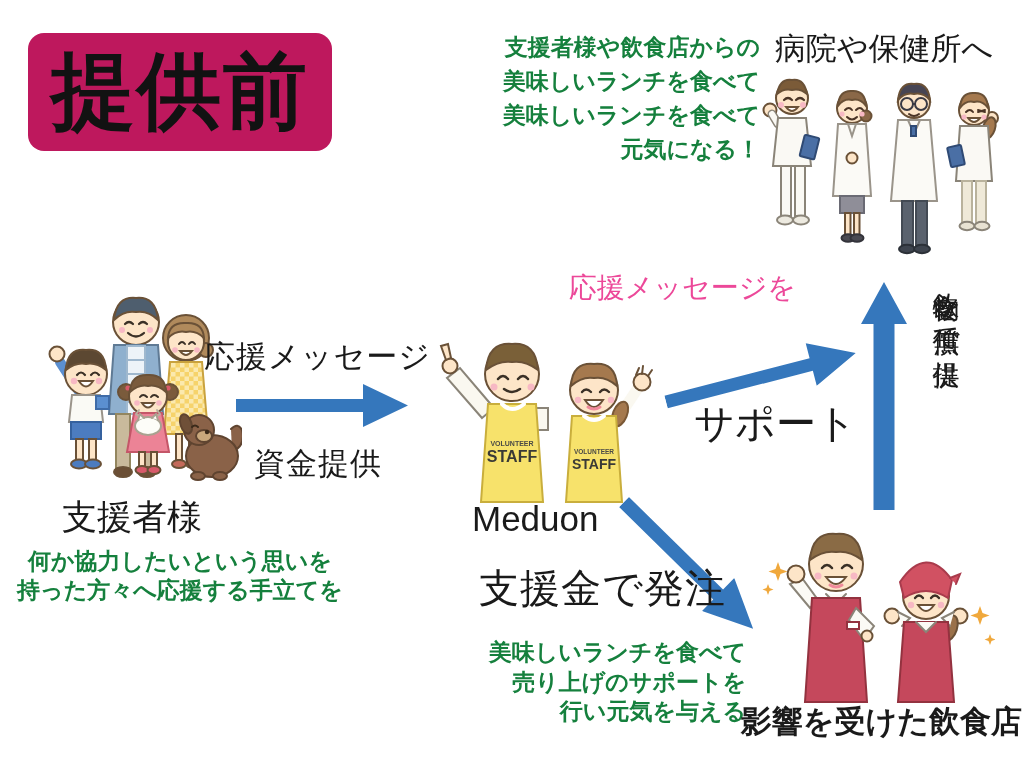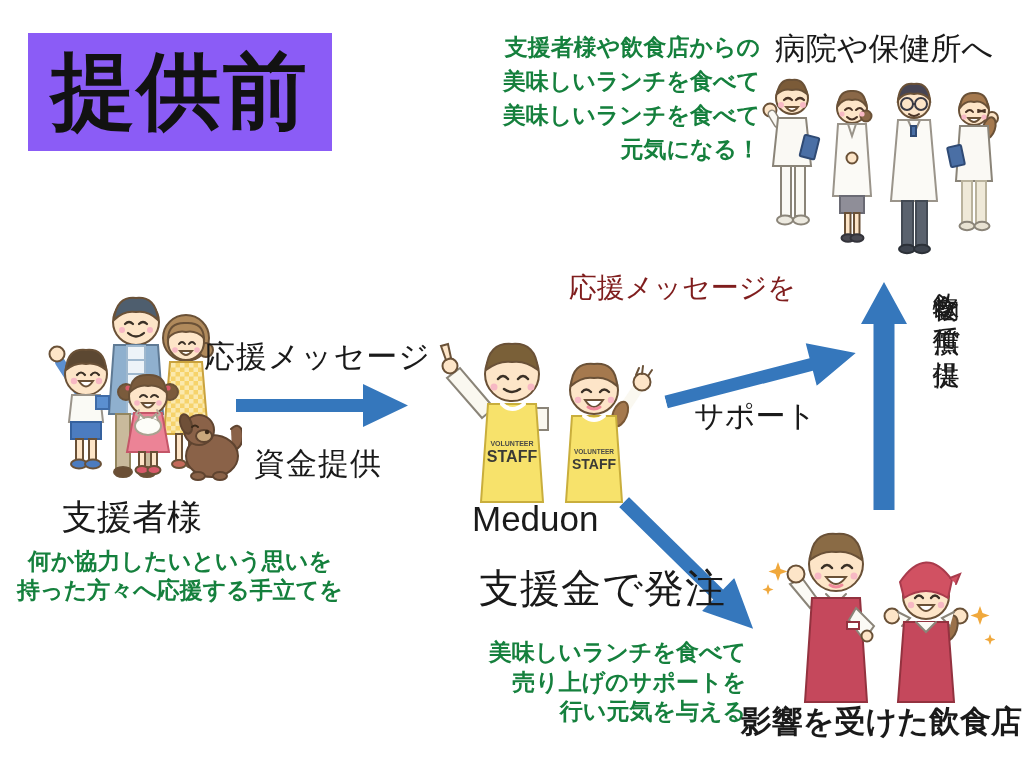--- a/index.html
+++ b/index.html
@@ -1,26 +1,26 @@
 <!DOCTYPE html>
 <html><head>
 <meta charset="utf-8">
 <style>
   html,body{margin:0;padding:0;background:#888;}
   .canvas{position:relative;width:1024px;height:768px;background:#ffffff;overflow:hidden;
     font-family:"Liberation Sans","DejaVu Sans",sans-serif;color:#1a1a1a;}
   .abs{position:absolute;}
-  .stage-badge{left:28px;top:33px;width:304px;height:118px;background:#8b5cf6;border-radius:0;
+  .stage-badge{left:28px;top:33px;width:304px;height:118px;background:#be185d;border-radius:16px;
     display:flex;align-items:center;justify-content:center;}
   .stage-badge span{font-size:84px;font-weight:600;letter-spacing:2px;color:#121212;}
   .note{color:#15803d;font-weight:600;font-size:23px;}
   .top-note{left:478px;top:30px;width:282px;text-align:right;line-height:34px;}
   .hospital-label{left:756px;top:28px;width:256px;text-align:center;font-size:31px;}
-  .attach-note{left:548px;top:270px;width:248px;text-align:right;font-size:28px;line-height:35px;color:#7f1d1d;}
-  .support-label{left:694px;top:396px;font-size:30px;}
+  .attach-note{left:548px;top:270px;width:248px;text-align:right;font-size:28px;line-height:35px;color:#ec4899;}
+  .support-label{left:694px;top:396px;font-size:40px;}
   .freefood-label{left:928px;top:272px;height:252px;font-size:27px;writing-mode:vertical-rl;
     text-orientation:upright;letter-spacing:1px;}
   .supporter-label{left:62px;top:494px;font-size:35px;}
   .supporter-note{left:12px;top:547px;width:336px;text-align:center;line-height:29px;}
   .message-top-label{left:204px;top:336px;font-size:31px;letter-spacing:1px;}
   .message-bottom-label{left:254px;top:443px;font-size:31px;letter-spacing:1px;}
   .meduon-label{left:472px;top:499px;font-size:35px;}
   .order-label{left:479px;top:561px;font-size:40px;letter-spacing:1px;}
   .restaurant-note{left:484px;top:638px;width:262px;text-align:right;line-height:29.5px;}
   .restaurant-label{left:730px;top:701px;width:292px;text-align:right;font-size:31px;font-weight:bold;}

